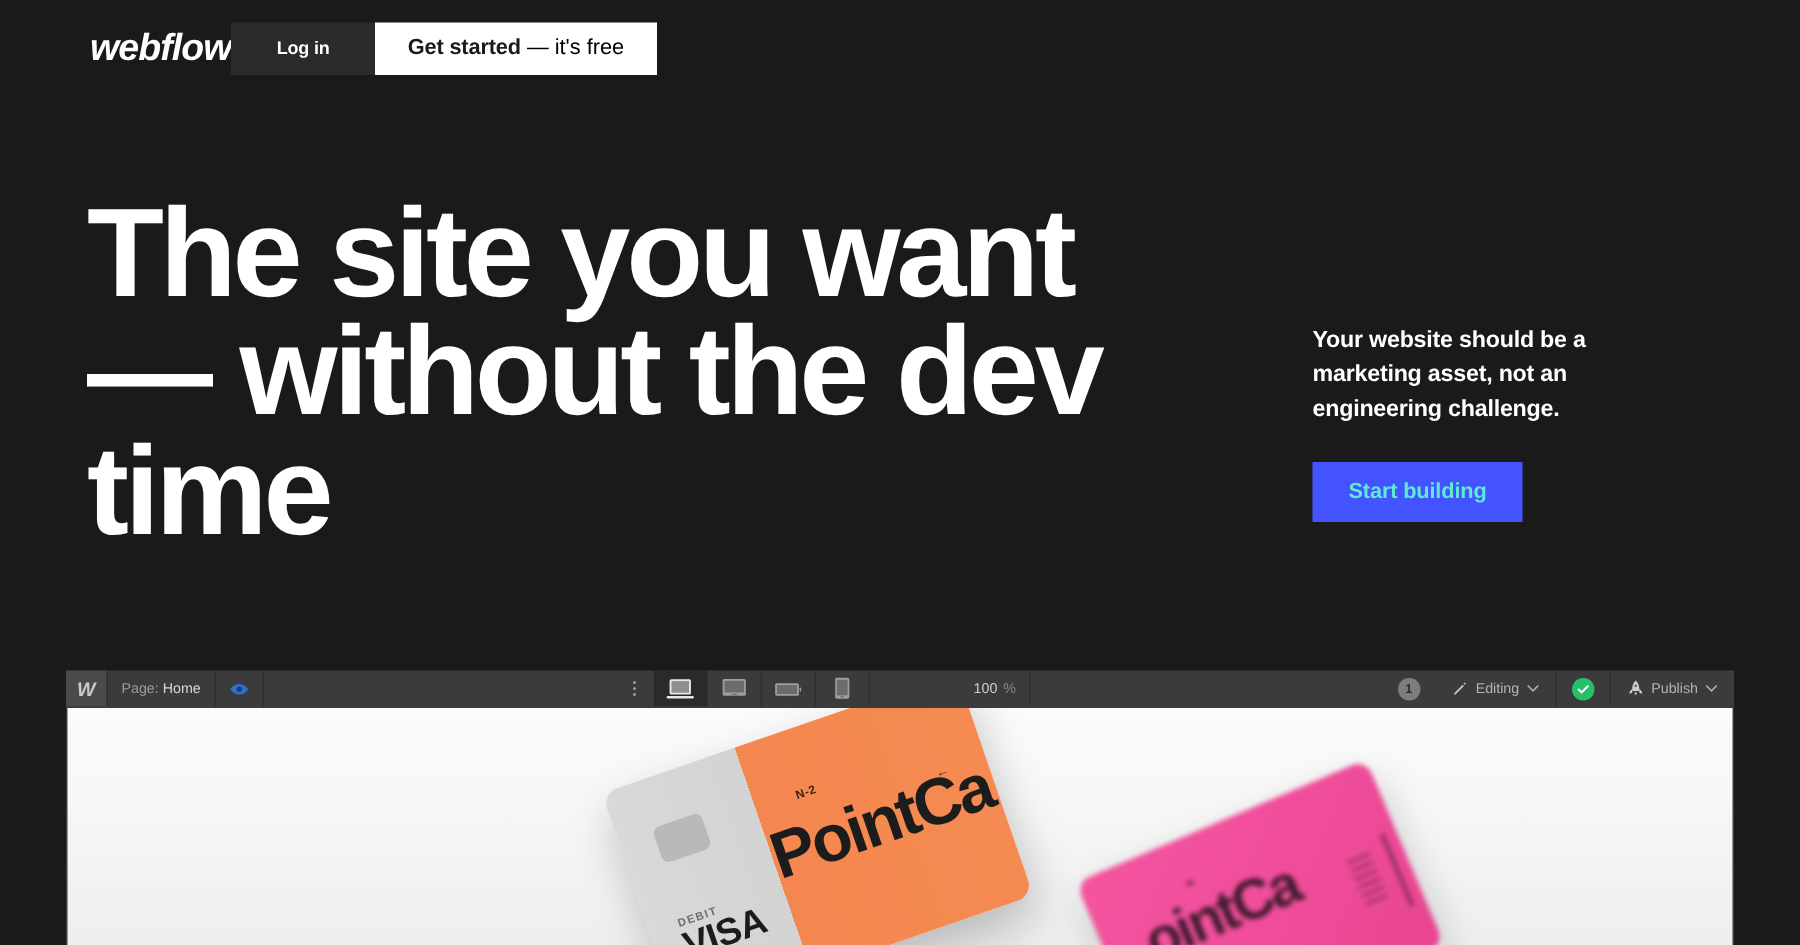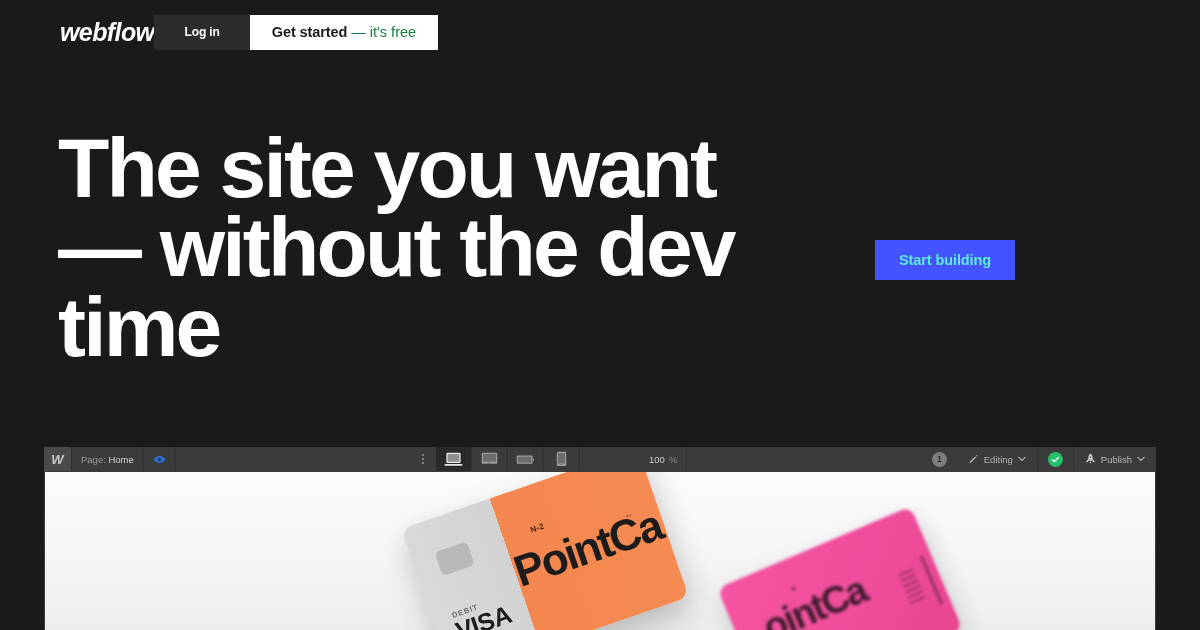--- a/index.html
+++ b/index.html
@@ -30,21 +30,21 @@
     font-size:12px; font-weight:700; letter-spacing:-.1px;
     padding:0 30px; height:35px; line-height:35px;
     border:none; cursor:pointer;
   }
   .btn-getstarted {
     background:#ffffff; color:#1a1a1a;
     font-size:14.5px; padding:0 22px; height:35px; line-height:35px;
     border:none; cursor:pointer; white-space:nowrap;
   }
   .btn-getstarted .gs-strong { font-weight:700; letter-spacing:-.1px; }
-  .btn-getstarted .gs-light { font-weight:400; color:#15803d; }
+  .btn-getstarted .gs-light { font-weight:400; color:#000000; }
 
   
   .hero { position:absolute; top:64px; left:0; width:1200px; height:370px; }
 
   .hero-title {
     position:absolute; left:58px; top:65px;
     width:700px;
     color:#ffffff;
     font-size:84px;
     font-weight:700;
@@ -213,20 +213,21 @@
         <span class="gs-strong">Get started</span>
         <span class="gs-light">— it's free</span>
       </button>
     </div>
   </div>
 
   <div class="hero">
     <h1 class="hero-title">The site you want — without the dev time</h1>
 
     <div class="hero-side">
+      <p class="hero-sub">Your website should be a marketing asset, not an engineering challenge.</p>
       <button class="btn-cta">Start building</button>
     </div>
   </div>
 
   <div class="designer">
 
     <div class="toolbar">
 
       <div class="tb-cell tb-logo">W</div>
 

